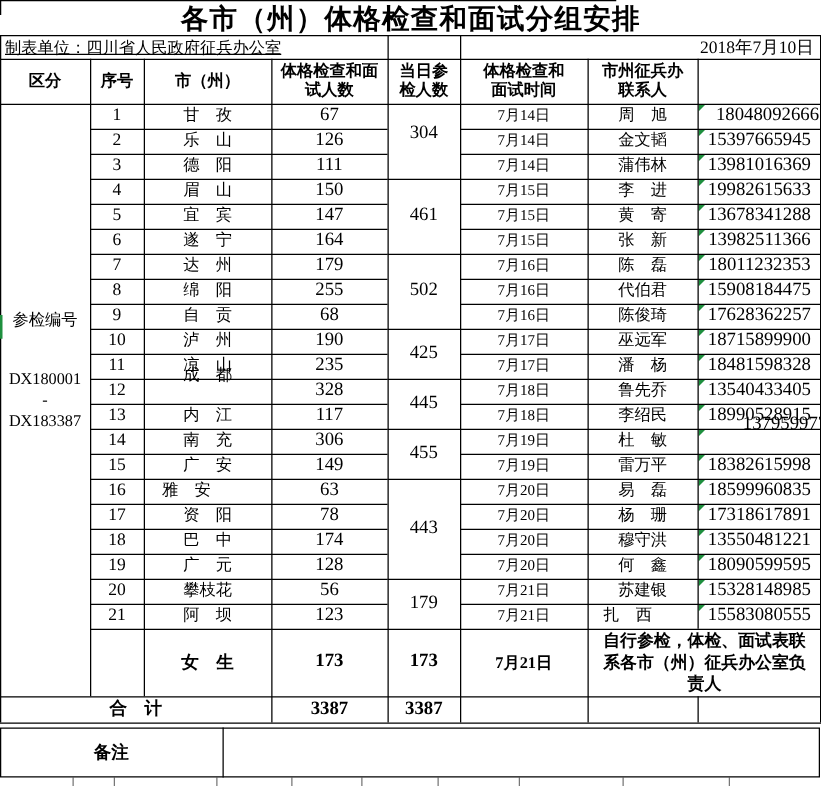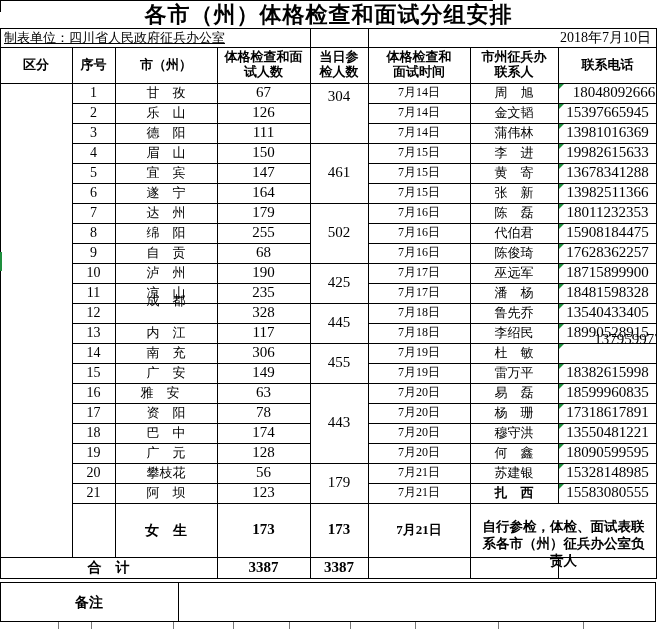--- a/index.html
+++ b/index.html
@@ -42,22 +42,27 @@
   <div id="prep" class="cn">制表单位：四川省人民政府征兵办公室</div>
   <div id="prepdate">2018年7月10日</div>
 
   <div class="cell hd" style="left:0;top:47px;width:72px;height:36px;">区分</div>
   <div class="cell hd" style="left:72px;top:47px;width:43px;height:36px;">序号</div>
   <div class="cell hd" style="left:115px;top:47px;width:102px;height:36px;">市（州）</div>
   <div class="cell hd" style="left:217px;top:47px;width:93px;height:36px;padding:0 6px;box-sizing:border-box;">体格检查和面试人数</div>
   <div class="cell hd" style="left:368px;top:47px;width:102px;height:36px;padding:0 14px;box-sizing:border-box;">体格检查和面试时间</div>
   <div class="cell hd" style="left:310px;top:47px;width:58px;height:36px;padding:0 7px;box-sizing:border-box;">当日参检人数</div>
   <div class="cell hd" style="left:470px;top:47px;width:88px;height:36px;padding:0 8px;box-sizing:border-box;">市州征兵办联系人</div>
-  <div class="cell hd" style="left:558px;top:47px;width:99px;height:36px;">联系电话</div>
-
+
+  <div id="leftlabel">
+    <span class="cnl">参检编号</span>
+    <span class="dx">DX180001</span>
+    <span class="dx">-</span>
+    <span class="dx">DX183387</span>
+  </div>
 
   <div id="gridlayer">
       <div class="cell num f14" style="left: 72px; top: 83px; width: 43px; height: 20px;">1</div>
       <div class="cell cn f13" style="left: 115px; top: 83px; width: 102px; height: 20px;">甘　孜</div>
       <div class="cell num f15" style="left: 217px; top: 83px; width: 93px; height: 20px;">67</div>
       <div class="cell num f12" style="left: 368px; top: 83px; width: 102px; height: 20px;">7月14日</div>
       <div class="cell cn f13" style="left: 470px; top: 83px; width: 88px; height: 20px;">周　旭</div>
       <div class="cell num f15" style="left: 558px; top: 83px; width: 112px; height: 20px;">18048092666</div>
       <div class="tri" style="left: 559px; top: 84px; border-top-color: rgb(30, 143, 62);"></div>
       <div class="cell num f14" style="left: 72px; top: 103px; width: 43px; height: 20px;">2</div>
@@ -152,21 +157,21 @@
       <div class="cell num f15" style="left: 558px; top: 330px; width: 89px; height: 20px; padding-left: 33px;">13795997708</div>
       <div class="tri" style="left: 559px; top: 344px; border-top-color: rgb(30, 143, 62);"></div>
       <div class="cell num f14" style="left: 72px; top: 363px; width: 43px; height: 20px;">15</div>
       <div class="cell cn f13" style="left: 115px; top: 363px; width: 102px; height: 20px;">广　安</div>
       <div class="cell num f15" style="left: 217px; top: 363px; width: 93px; height: 20px;">149</div>
       <div class="cell num f12" style="left: 368px; top: 363px; width: 102px; height: 20px;">7月19日</div>
       <div class="cell cn f13" style="left: 470px; top: 363px; width: 88px; height: 20px;">雷万平</div>
       <div class="cell num f15" style="left: 558px; top: 363px; width: 99px; height: 20px;">18382615998</div>
       <div class="tri" style="left: 559px; top: 364px; border-top-color: rgb(30, 143, 62);"></div>
       <div class="cell num f14" style="left: 72px; top: 383px; width: 43px; height: 20px;">16</div>
-      <div class="cell cn f13" style="left: 109px; top: 383px; width: 102px; height: 20px;">雅　安</div>
+      <div class="cell cn f13" style="left: 98px; top: 383px; width: 102px; height: 20px;">雅　安</div>
       <div class="cell num f15" style="left: 217px; top: 383px; width: 93px; height: 20px;">63</div>
       <div class="cell num f12" style="left: 368px; top: 383px; width: 102px; height: 20px;">7月20日</div>
       <div class="cell cn f13" style="left: 470px; top: 383px; width: 88px; height: 20px;">易　磊</div>
       <div class="cell num f15" style="left: 558px; top: 383px; width: 99px; height: 20px;">18599960835</div>
       <div class="tri" style="left: 559px; top: 384px; border-top-color: rgb(30, 143, 62);"></div>
       <div class="cell num f14" style="left: 72px; top: 403px; width: 43px; height: 20px;">17</div>
       <div class="cell cn f13" style="left: 115px; top: 403px; width: 102px; height: 20px;">资　阳</div>
       <div class="cell num f15" style="left: 217px; top: 403px; width: 93px; height: 20px;">78</div>
       <div class="cell num f12" style="left: 368px; top: 403px; width: 102px; height: 20px;">7月20日</div>
       <div class="cell cn f13" style="left: 470px; top: 403px; width: 88px; height: 20px;">杨　珊</div>
@@ -190,24 +195,24 @@
       <div class="cell cn f13" style="left: 115px; top: 463px; width: 102px; height: 20px;">攀枝花</div>
       <div class="cell num f15" style="left: 217px; top: 463px; width: 93px; height: 20px;">56</div>
       <div class="cell num f12" style="left: 368px; top: 463px; width: 102px; height: 20px;">7月21日</div>
       <div class="cell cn f13" style="left: 470px; top: 463px; width: 88px; height: 20px;">苏建银</div>
       <div class="cell num f15" style="left: 558px; top: 463px; width: 99px; height: 20px;">15328148985</div>
       <div class="tri" style="left: 559px; top: 464px; border-top-color: rgb(30, 143, 62);"></div>
       <div class="cell num f14" style="left: 72px; top: 483px; width: 43px; height: 20px;">21</div>
       <div class="cell cn f13" style="left: 115px; top: 483px; width: 102px; height: 20px;">阿　坝</div>
       <div class="cell num f15" style="left: 217px; top: 483px; width: 93px; height: 20px;">123</div>
       <div class="cell num f12" style="left: 368px; top: 483px; width: 102px; height: 20px;">7月21日</div>
-      <div class="cell cn f13" style="left: 470px; top: 483px; width: 88px; height: 20px; font-weight: bold;">扎　西</div>
+      <div class="cell cn f13" style="left: 458px; top: 483px; width: 88px; height: 20px;">扎　西</div>
       <div class="cell num f15" style="left: 558px; top: 483px; width: 99px; height: 20px;">15583080555</div>
       <div class="tri" style="left: 559px; top: 484px; border-top-color: rgb(30, 143, 62);"></div>
-      <div class="cell num f15" style="left: 310px; top: 67px; width: 58px; height: 60px;">304</div>
+      <div class="cell num f15" style="left: 310px; top: 77px; width: 58px; height: 60px;">304</div>
       <div class="cell num f15" style="left: 310px; top: 143px; width: 58px; height: 60px;">461</div>
       <div class="cell num f15" style="left: 310px; top: 203px; width: 58px; height: 60px;">502</div>
       <div class="cell num f15" style="left: 310px; top: 263px; width: 58px; height: 40px;">425</div>
       <div class="cell num f15" style="left: 310px; top: 303px; width: 58px; height: 40px;">445</div>
       <div class="cell num f15" style="left: 310px; top: 343px; width: 58px; height: 40px;">455</div>
       <div class="cell num f15" style="left: 310px; top: 383px; width: 58px; height: 80px;">443</div>
       <div class="cell num f15" style="left: 310px; top: 463px; width: 58px; height: 40px;">179</div>
       <div class="hline" style="left: 0px; top: 28px; width: 657px;"></div>
       <div class="hline" style="left: 0px; top: 47px; width: 657px;"></div>
       <div class="hline" style="left: 0px; top: 83px; width: 657px;"></div>
@@ -279,21 +284,21 @@
       <div class="tick" style="left: 350px; top: 622px; height: 7px;"></div>
       <div class="tick" style="left: 415px; top: 622px; height: 7px;"></div>
       <div class="tick" style="left: 498px; top: 622px; height: 7px;"></div>
       <div class="tick" style="left: 583px; top: 622px; height: 7px;"></div>
     </div>
 
   <div class="cell cn f14 b" style="left:115px;top:503px;width:102px;height:54px;">女　生</div>
   <div class="cell num f15 b" style="left:217px;top:503px;width:93px;height:54px;">173</div>
   <div class="cell num f15 b" style="left:310px;top:503px;width:58px;height:54px;">173</div>
   <div class="cell num f13 b" style="left:368px;top:503px;width:102px;height:54px;">7月21日</div>
-  <div class="cell cn b" id="note22" style="left:470px;top:503px;width:187px;height:54px;font-size:13.5px;box-sizing:border-box;margin-top:13px;">自行参检，体检、面试表联系各市（州）征兵办公室负责人</div>
+  <div class="cell cn b" id="note22" style="left:470px;top:503px;width:187px;height:54px;font-size:13.5px;box-sizing:border-box;">自行参检，体检、面试表联系各市（州）征兵办公室负责人</div>
 
   <div class="cell cn f14 b" style="left:0;top:557px;width:217px;height:21px;">合　计</div>
   <div class="cell num f15 b" style="left:217px;top:557px;width:93px;height:21px;">3387</div>
   <div class="cell num f15 b" style="left:310px;top:557px;width:58px;height:21px;">3387</div>
 
   <div style="position:absolute;left:0;top:582px;width:656px;height:40px;border:1px solid #000;box-sizing:border-box;"></div>
   <div class="vline" style="left:178px;top:582px;height:40px;"></div>
   <div class="cell cn f14 b" style="left:0;top:582px;width:178px;height:40px;">备注</div>
 
   <div class="hline" style="left:0;top:0;width:493px;"></div>

